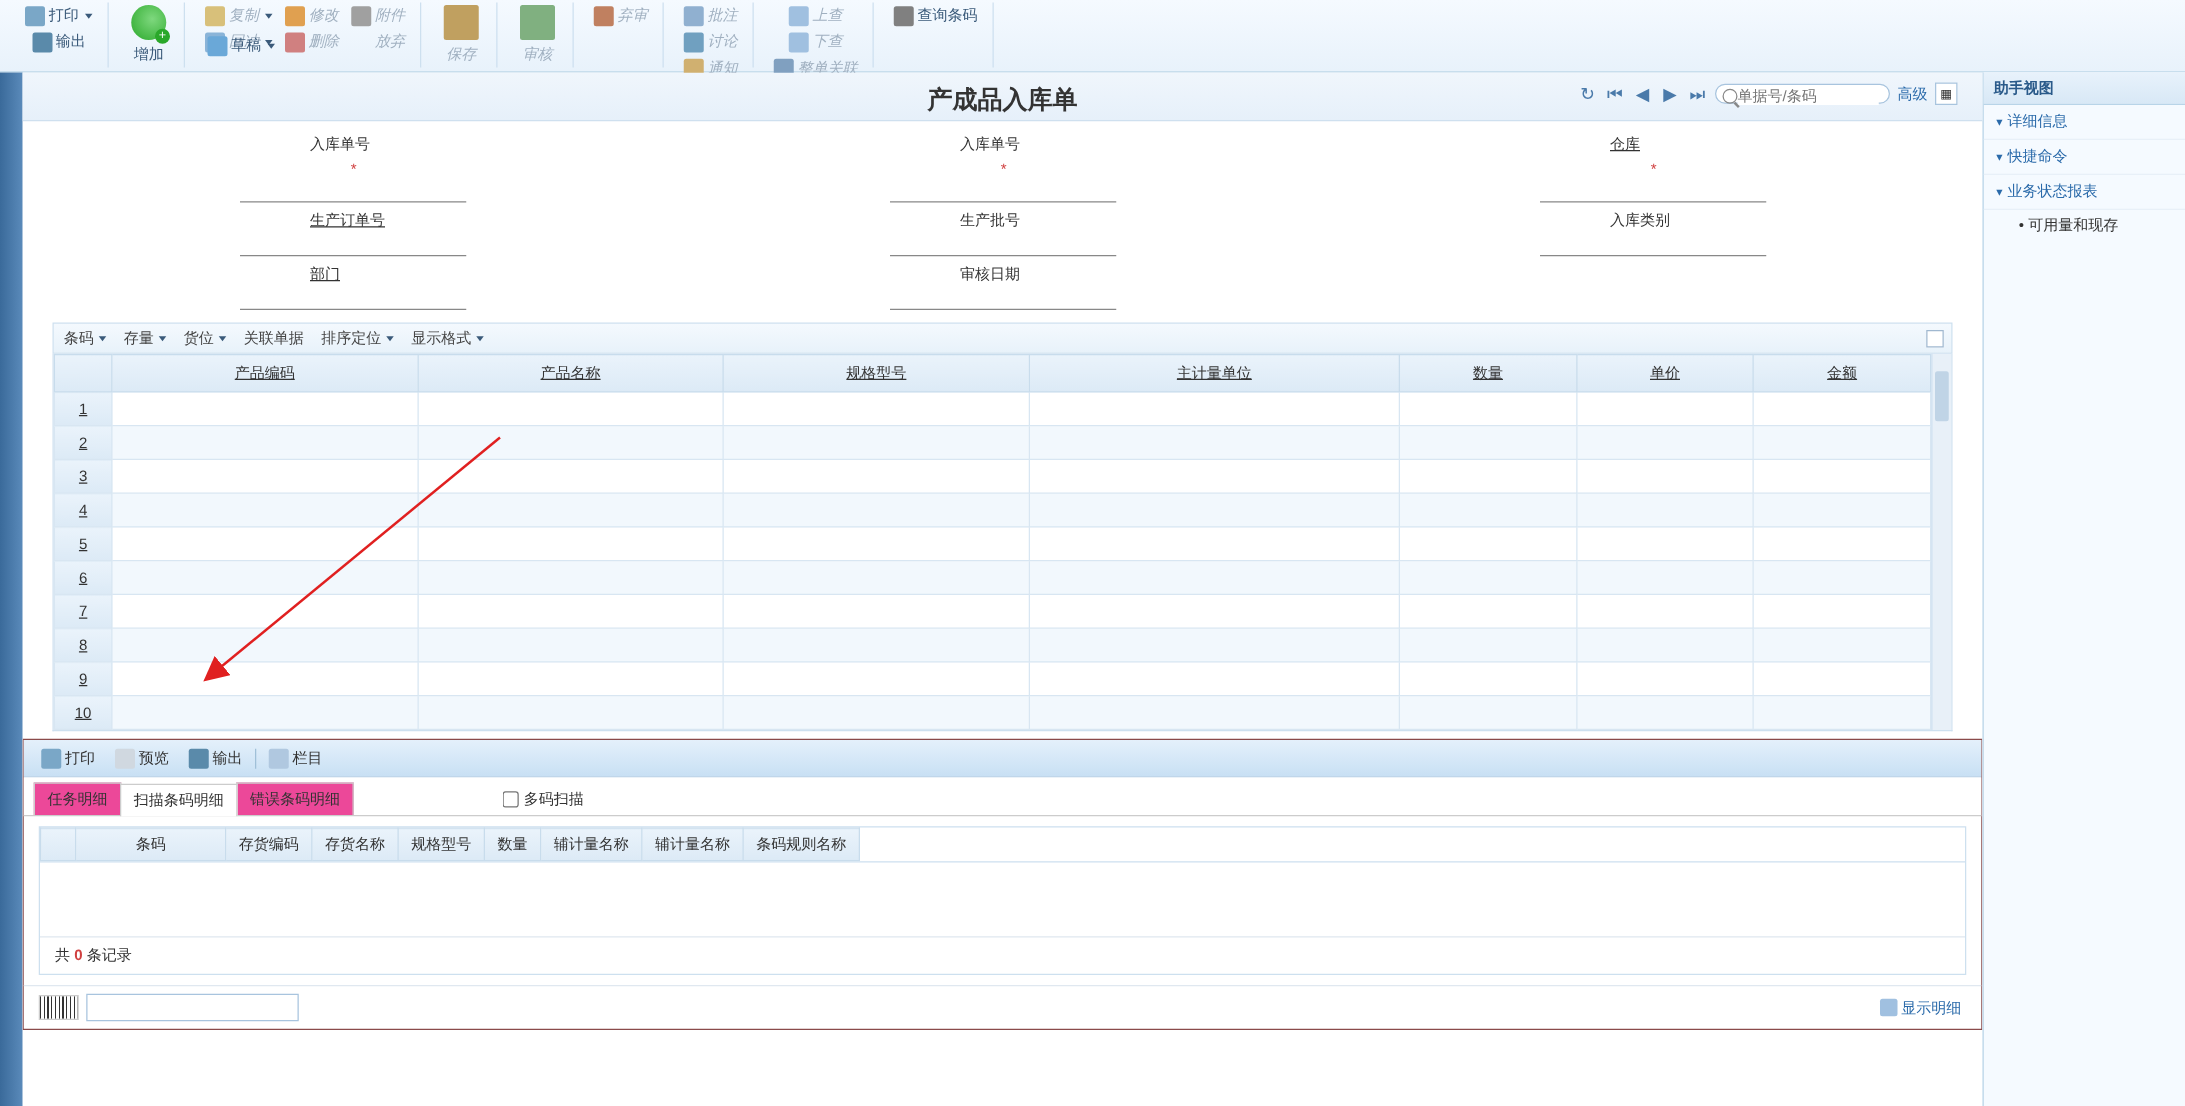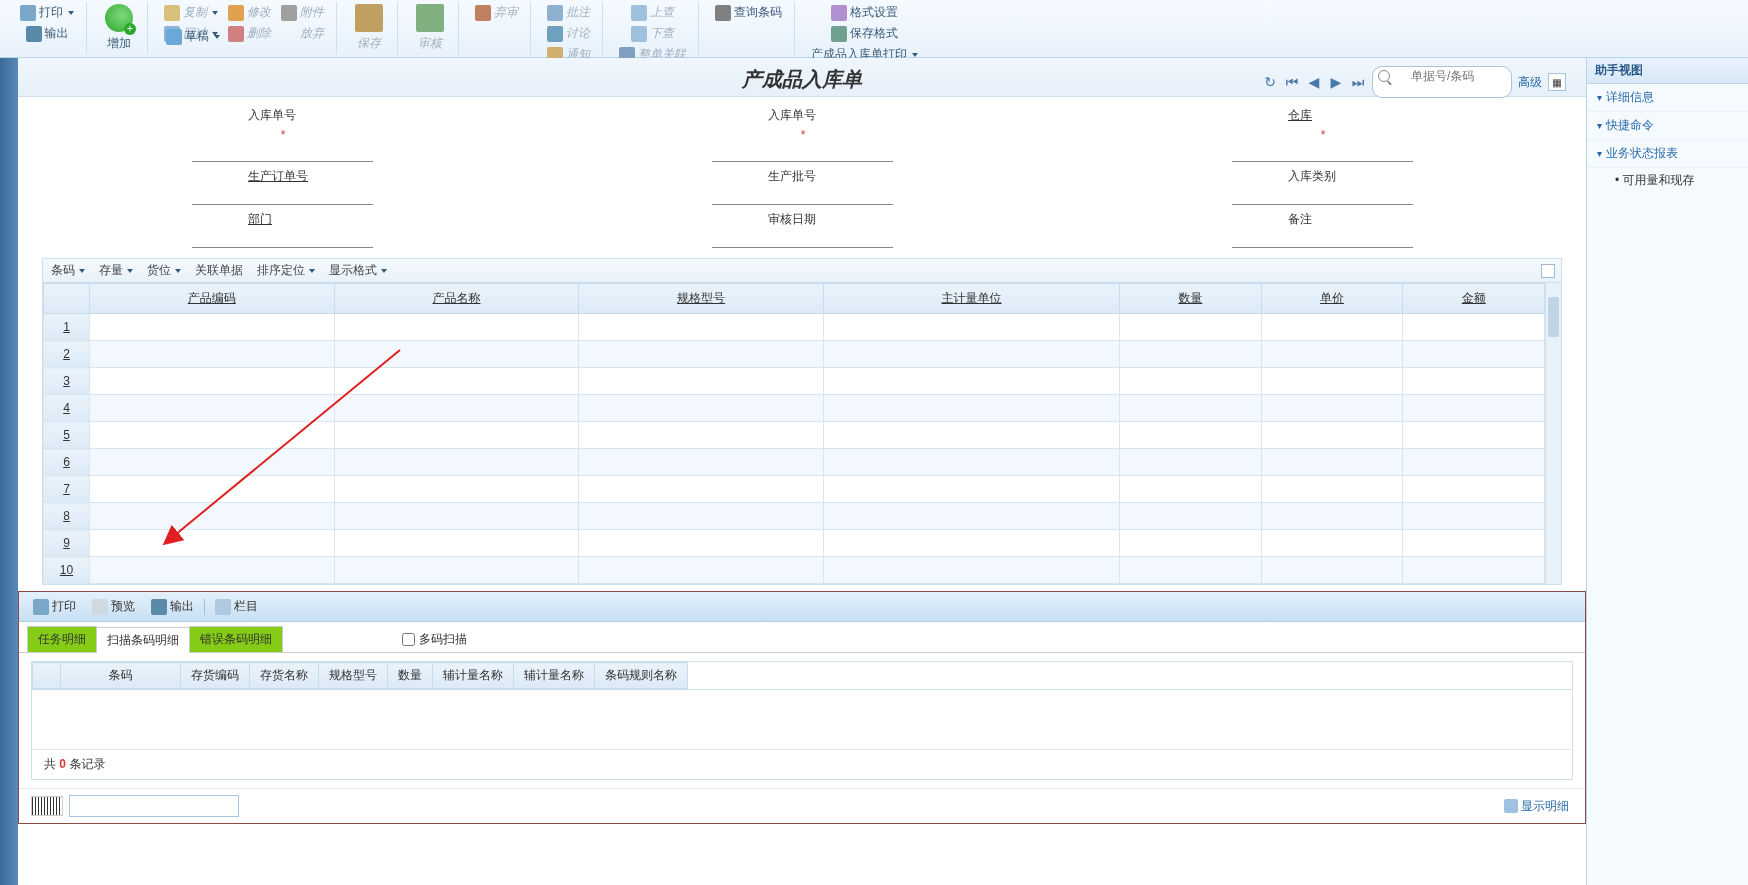--- a/index.html
+++ b/index.html
@@ -19,24 +19,24 @@
 .ico-copy { background:#d8c07a;} .ico-undo{background:#8ab4d8;} .ico-draft{background:#6aa8d8;}
 .ico-edit{background:#e0a050;} .ico-del{background:#d08080;} .ico-attach{background:#a0a0a0;}
 .ico-save{background:#c0a060;} .ico-audit{background:#80b080;} .ico-reject{background:#c08060;}
 .ico-batch{background:#90b0d0;} .ico-discuss{background:#70a0c0;} .ico-notify{background:#d0b070;}
 .ico-page{background:#a0c0e0;} .ico-link{background:#80a0c0;} .ico-barcode{background:#808080;}
 .ico-fmt{background:#b090d0;} .ico-savefmt{background:#70a090;}
 .arrow-down { display:inline-block; width:0;height:0;border-left:3px solid transparent;border-right:3px solid transparent;border-top:4px solid #3a5a7a; margin-left:2px;}
 
 .doc-header { background: linear-gradient(#f0f6fc,#e6f0fa); padding: 8px 12px 4px 12px; border-bottom: 1px solid #cfe0ef; position: relative; }
 .title-row { display:flex; align-items:center; justify-content:center; position:relative; height:26px;}
-.doc-title { font-size: 20px; font-weight: bold; color: #333; text-align:center;font-style:italic;}
+.doc-title { font-size: 20px; font-weight: bold; color: #333; text-align:center;}
 .nav-controls { position:absolute; right:8px; top:0; display:flex; align-items:center; gap:6px;}
 .nav-btn { width:16px;height:16px;color:#4a7aaa;cursor:pointer;display:flex;align-items:center;justify-content:center;font-size:14px;}
-.search-box { border:1px solid #a8c4de; border-radius:10px; padding:2px 8px 2px 38px; width:140px; height:32px; background:#fff; position:relative;}
+.search-box { border:1px solid #a8c4de; border-radius:10px; padding:2px 8px 2px 17px; width:140px; height:16px; background:#fff; position:relative;}
 .search-box input { border:none;outline:none;width:100%;font-size:12px;}
 .search-ico { position:absolute;left:5px;top:3px;width:12px;height:12px;border:1.5px solid #888;border-radius:50%;}
 .search-ico::after{content:"";position:absolute;width:5px;height:1.5px;background:#888;transform:rotate(45deg);bottom:-2px;right:-3px;}
 .adv-link{color:#2a6aaa;cursor:pointer;}
 .cal-ico{width:18px;height:18px;background:#fff;border:1px solid #a8c4de;display:flex;align-items:center;justify-content:center;font-size:10px;}
 
 .main-wrap { display:flex; height: calc(100vh - 58px); }
 .left-strip { width:18px; background:linear-gradient(to right,#3a6a9a,#5a8aba); }
 .content { flex:1; display:flex; flex-direction:column; overflow:hidden;}
 .right-panel { width:162px; border-left:1px solid #b8d4e8; background:#f5faff;}
@@ -66,21 +66,21 @@
 .grid tr:nth-child(odd) td { background:#fff;}
 .rownum { background:linear-gradient(#eaf3fb,#dceaf6) !important; width:46px; color:#333;}
 .vscroll { width:16px; background:#e8f0f8; border-left:1px solid #cde0ef;}
 .vscroll-thumb{background:#c0d4e6;height:40px;margin:14px 2px;border-radius:2px;}
 
 .bottom-panel { border:1px solid #8a4a4a; margin-top:6px; background:#fff;}
 .bp-toolbar { background:linear-gradient(#e4f0fb,#c8e0f4); padding:4px 8px; display:flex; gap:4px; align-items:center; border-bottom:1px solid #b0cce4;}
 .bp-btn { display:flex;align-items:center;gap:3px;padding:2px 6px;cursor:pointer;color:#333;}
 .bp-sep{width:1px;height:16px;background:#a0c0d8;}
 .bp-tabs { display:flex; align-items:center; padding:4px 8px 0 8px; gap:0; border-bottom:1px solid #ccc; background:#fff;}
-.bp-tab { padding:4px 10px; border:1px solid #ccc; border-bottom:none; background:#84cc16; cursor:pointer; margin-right:-1px;}
+.bp-tab { padding:4px 10px; border:1px solid #ccc; border-bottom:none; background:#ec4899; cursor:pointer; margin-right:-1px;}
 .bp-tab.active { background:#fff; position:relative; top:1px;}
 .bp-check { margin-left:120px; display:flex;align-items:center;gap:4px;}
 .bp-grid-wrap { margin:8px 12px; border:1px solid #cde0ef;}
 .bp-grid { width:auto; border-collapse:collapse;}
 .bp-grid th { background:linear-gradient(#eaf3fb,#dceaf6); border:1px solid #c8dcec; padding:4px 10px; font-weight:normal;}
 .bp-body { height:60px; border-top:1px solid #cde0ef; background:#fff;}
 .bp-footer { padding:6px 12px; color:#333; border-top:1px solid #e0e8f0;}
 .bp-footer .cnt{color:#d04040;font-weight:bold;}
 .bp-bottom { padding:6px 12px; display:flex; align-items:center; gap:6px; border-top:1px solid #e0e8f0;}
 .barcode-ico{width:32px;height:20px;border:1px solid #ccc;background:repeating-linear-gradient(90deg,#333 0 1px,#fff 1px 3px);}
@@ -195,34 +195,20 @@
       </div>
     <div class="rbtn disabled">
         <span class="ico ico-link"></span>
         <span>整单关联</span>
       </div>
   </div>
   <div class="ribbon-group">
     <div class="rbtn">
         <span class="ico ico-barcode"></span>
         <span>查询条码</span>
-      </div>
-  </div>
-  <div class="ribbon-group" style="border-right:none;">
-    <div class="rbtn">
-        <span class="ico ico-fmt"></span>
-        <span>格式设置</span>
-      </div>
-    <div class="rbtn">
-        <span class="ico ico-savefmt"></span>
-        <span>保存格式</span>
-      </div>
-    <div class="rbtn">
-        <span>产成品入库单打印</span>
-        <span class="arrow-down"></span>
       </div>
   </div>
 </div>
 
 <div class="main-wrap">
   <div class="left-strip"></div>
 
   <div class="content">
 
     <div class="doc-header">
@@ -271,24 +257,20 @@
       <div class="form-row">
           <span class="form-label">入库类别</span>
           <input class="form-input" style="">
         </div>
       <div class="form-row">
           <span class="form-label link">部门</span>
           <input class="form-input" style="">
         </div>
       <div class="form-row">
           <span class="form-label">审核日期</span>
-          <input class="form-input" style="">
-        </div>
-      <div class="form-row">
-          <span class="form-label">备注</span>
           <input class="form-input" style="">
         </div>
     </div>
 
     <div class="grid-toolbar">
       <span class="gt-btn">
           <span>条码</span>
           <span class="arrow-down"></span>
         </span>
       <span class="gt-btn">

